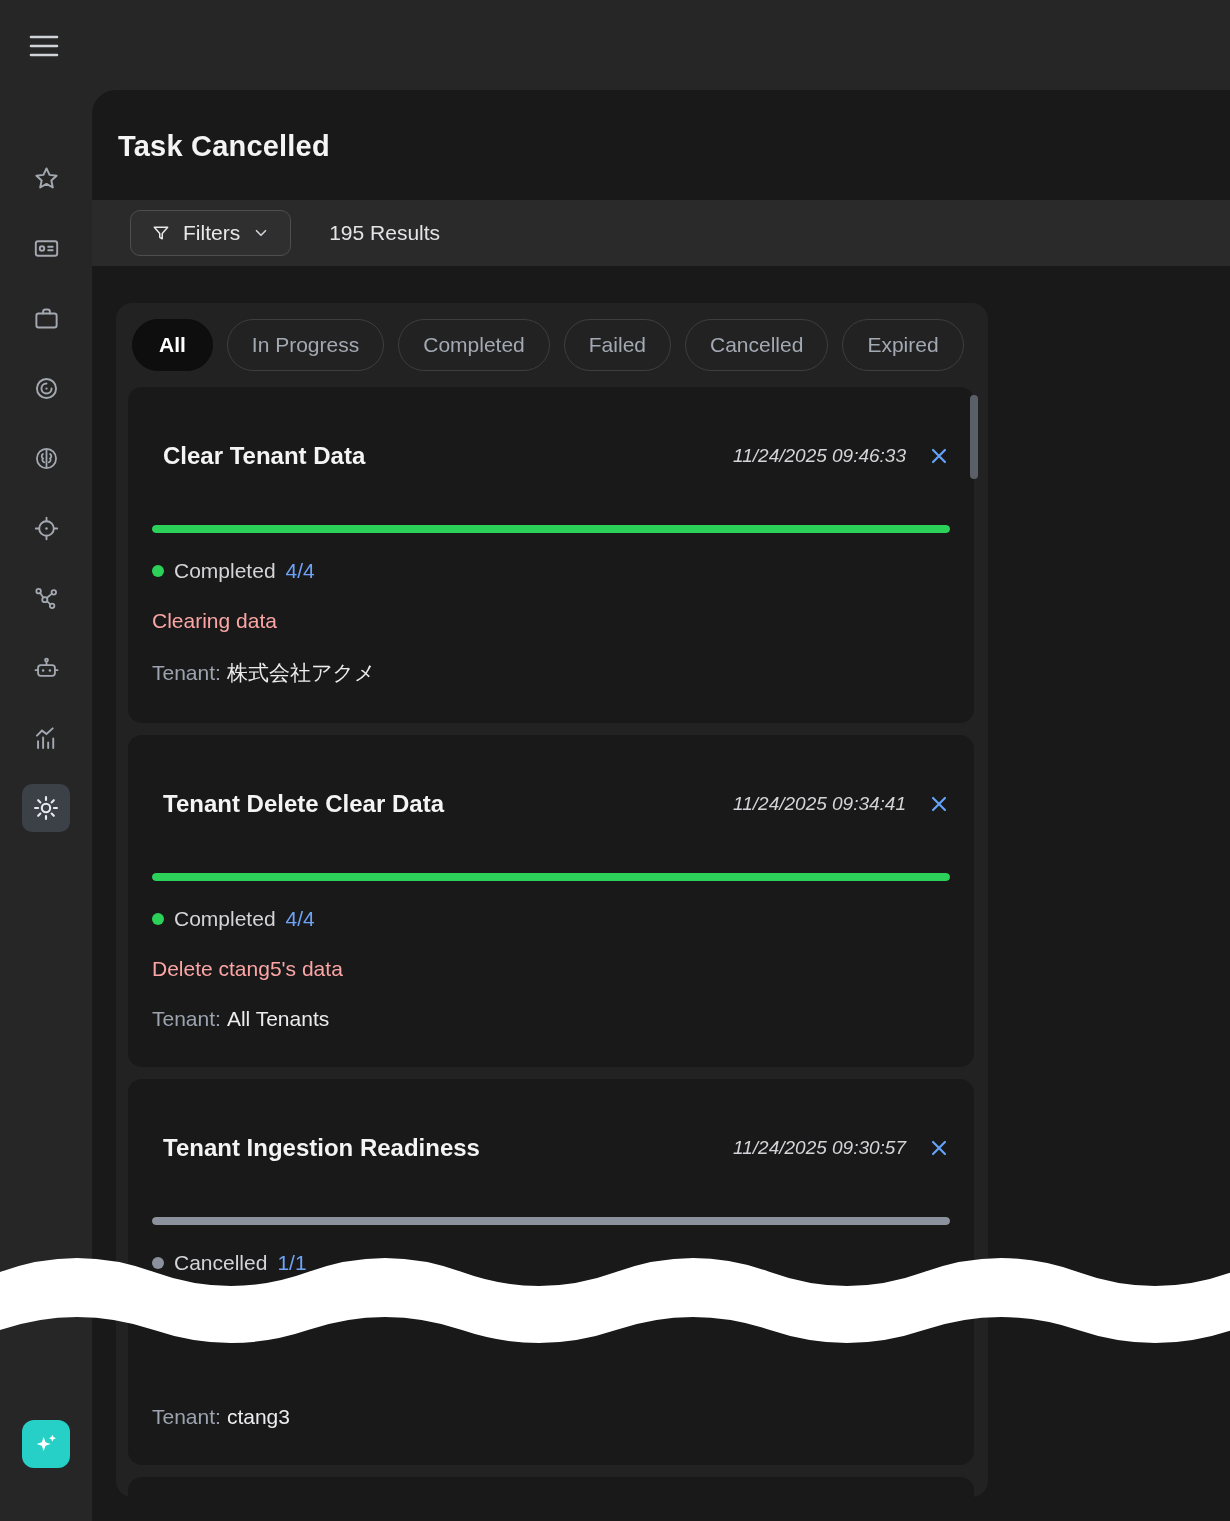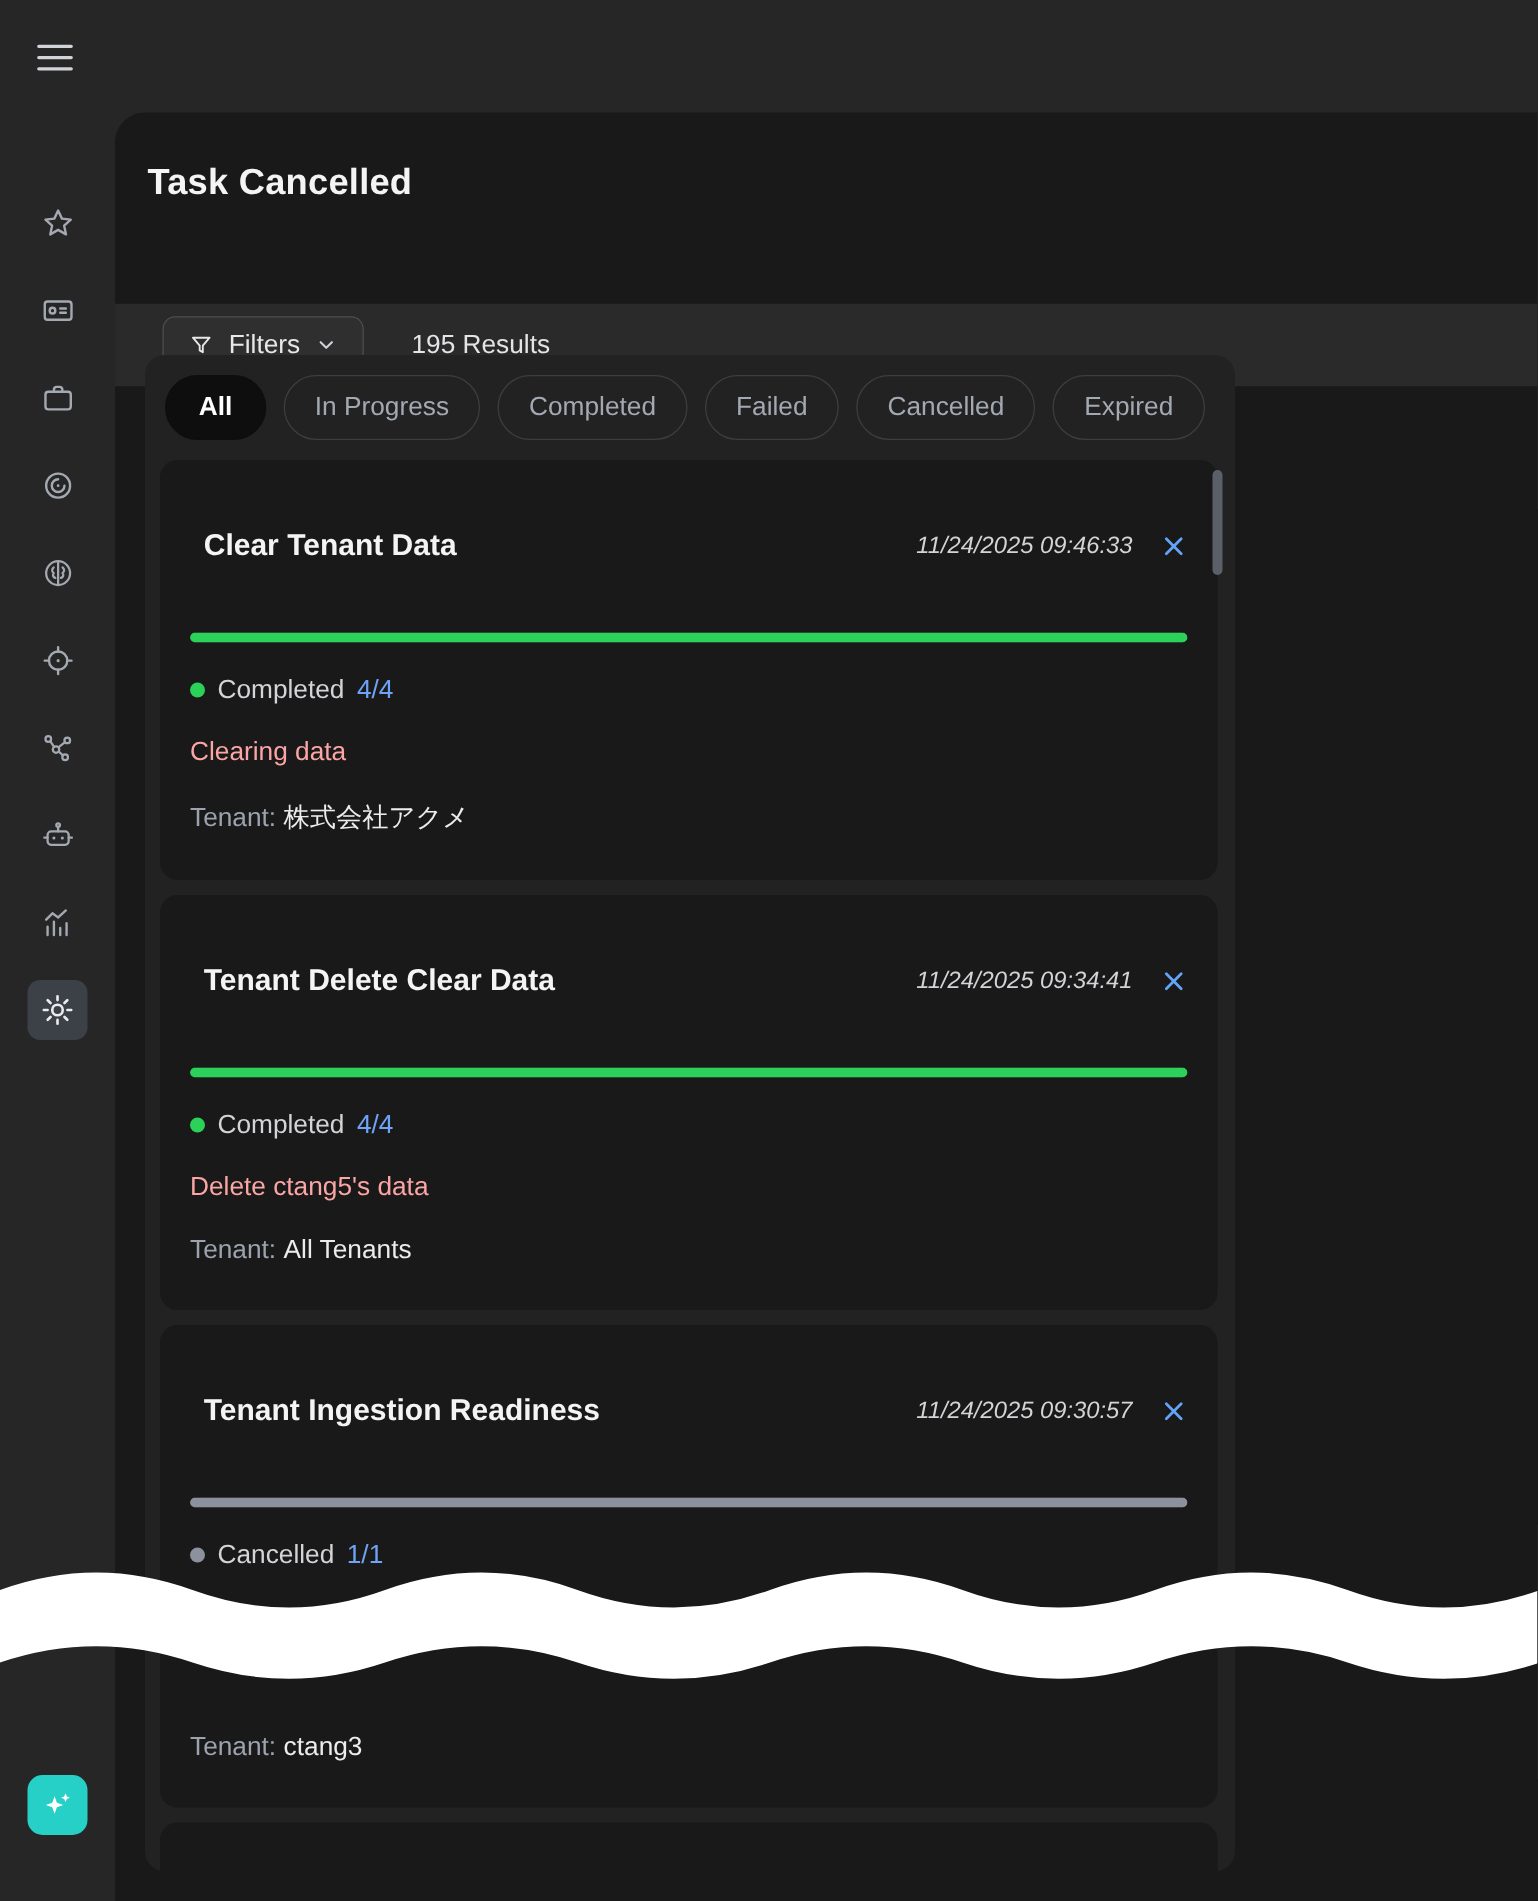--- a/index.html
+++ b/index.html
@@ -15,26 +15,26 @@
   .hamburger{position:absolute;top:26px;left:22px;width:44px;height:40px;background:none;border:none;cursor:pointer;display:flex;align-items:center;justify-content:center;}
   .side-nav{position:absolute;top:154px;left:0;width:92px;display:flex;flex-direction:column;align-items:center;gap:22px;}
   .side-item{width:48px;height:48px;display:flex;align-items:center;justify-content:center;background:none;border:none;border-radius:10px;cursor:pointer;color:#a4a9b1;}
   .side-item svg{display:block;}
   .side-item.active{background:#3c4148;color:#e9ebee;}
   .sparkle-btn{position:absolute;bottom:53px;left:22px;width:48px;height:48px;border-radius:12px;border:none;background:#27d0c7;display:flex;align-items:center;justify-content:center;cursor:pointer;}
 
   
   .panel{position:absolute;left:92px;top:90px;right:0;bottom:0;background:#191919;border-top-left-radius:24px;}
   .page-title{position:absolute;top:40px;left:26px;margin:0;font-size:29px;font-weight:700;color:#f4f4f5;letter-spacing:.2px;}
-  .toolbar{position:absolute;top:110px;left:0;right:0;height:66px;background:#2a2a2a;display:flex;align-items:center;gap:38px;padding-left:38px;box-sizing:border-box;margin-top:43px;}
+  .toolbar{position:absolute;top:110px;left:0;right:0;height:66px;background:#2a2a2a;display:flex;align-items:center;gap:38px;padding-left:38px;box-sizing:border-box;}
   .filters-btn{display:flex;align-items:center;gap:12px;height:46px;padding:0 20px;background:#2f2f2f;border:1px solid #4e4e4e;border-radius:10px;color:#e8e8ea;font-size:21px;cursor:pointer;}
   .results{font-size:21px;color:#e4e4e7;}
 
   
-  .tasks-panel{position:absolute;top:194px;left:24px;width:872px;bottom:24px;background:#222222;border-radius:16px;overflow:hidden;padding:16px 14px 0 12px;box-sizing:border-box;}
+  .tasks-panel{position:absolute;top:213px;left:24px;width:872px;bottom:24px;background:#222222;border-radius:16px;overflow:hidden;padding:16px 14px 0 12px;box-sizing:border-box;}
   .chips{display:flex;gap:14px;padding-left:4px;}
   .chip{height:52px;padding:0 24px;border-radius:26px;border:1px solid #3e3e42;background:transparent;color:#a3a9b3;font-size:21px;cursor:pointer;}
   .chip.active{background:#0e0e0e;border-color:#0e0e0e;color:#ffffff;font-weight:700;padding:0 26px;}
   .cards{margin-top:16px;display:flex;flex-direction:column;gap:12px;}
   .card{background:#191919;border-radius:14px;padding:44px 24px 36px 24px;}
   .card-head{display:flex;justify-content:space-between;align-items:center;}
   .card-title{margin:11px;font-size:24px;font-weight:700;color:#f4f4f5;}
   .head-right{display:flex;align-items:center;gap:22px;font-style:italic;}
   .ts{font-size:19px;color:#d4d4d8;}
   .close-btn{background:none;border:none;padding:0;cursor:pointer;display:flex;}

